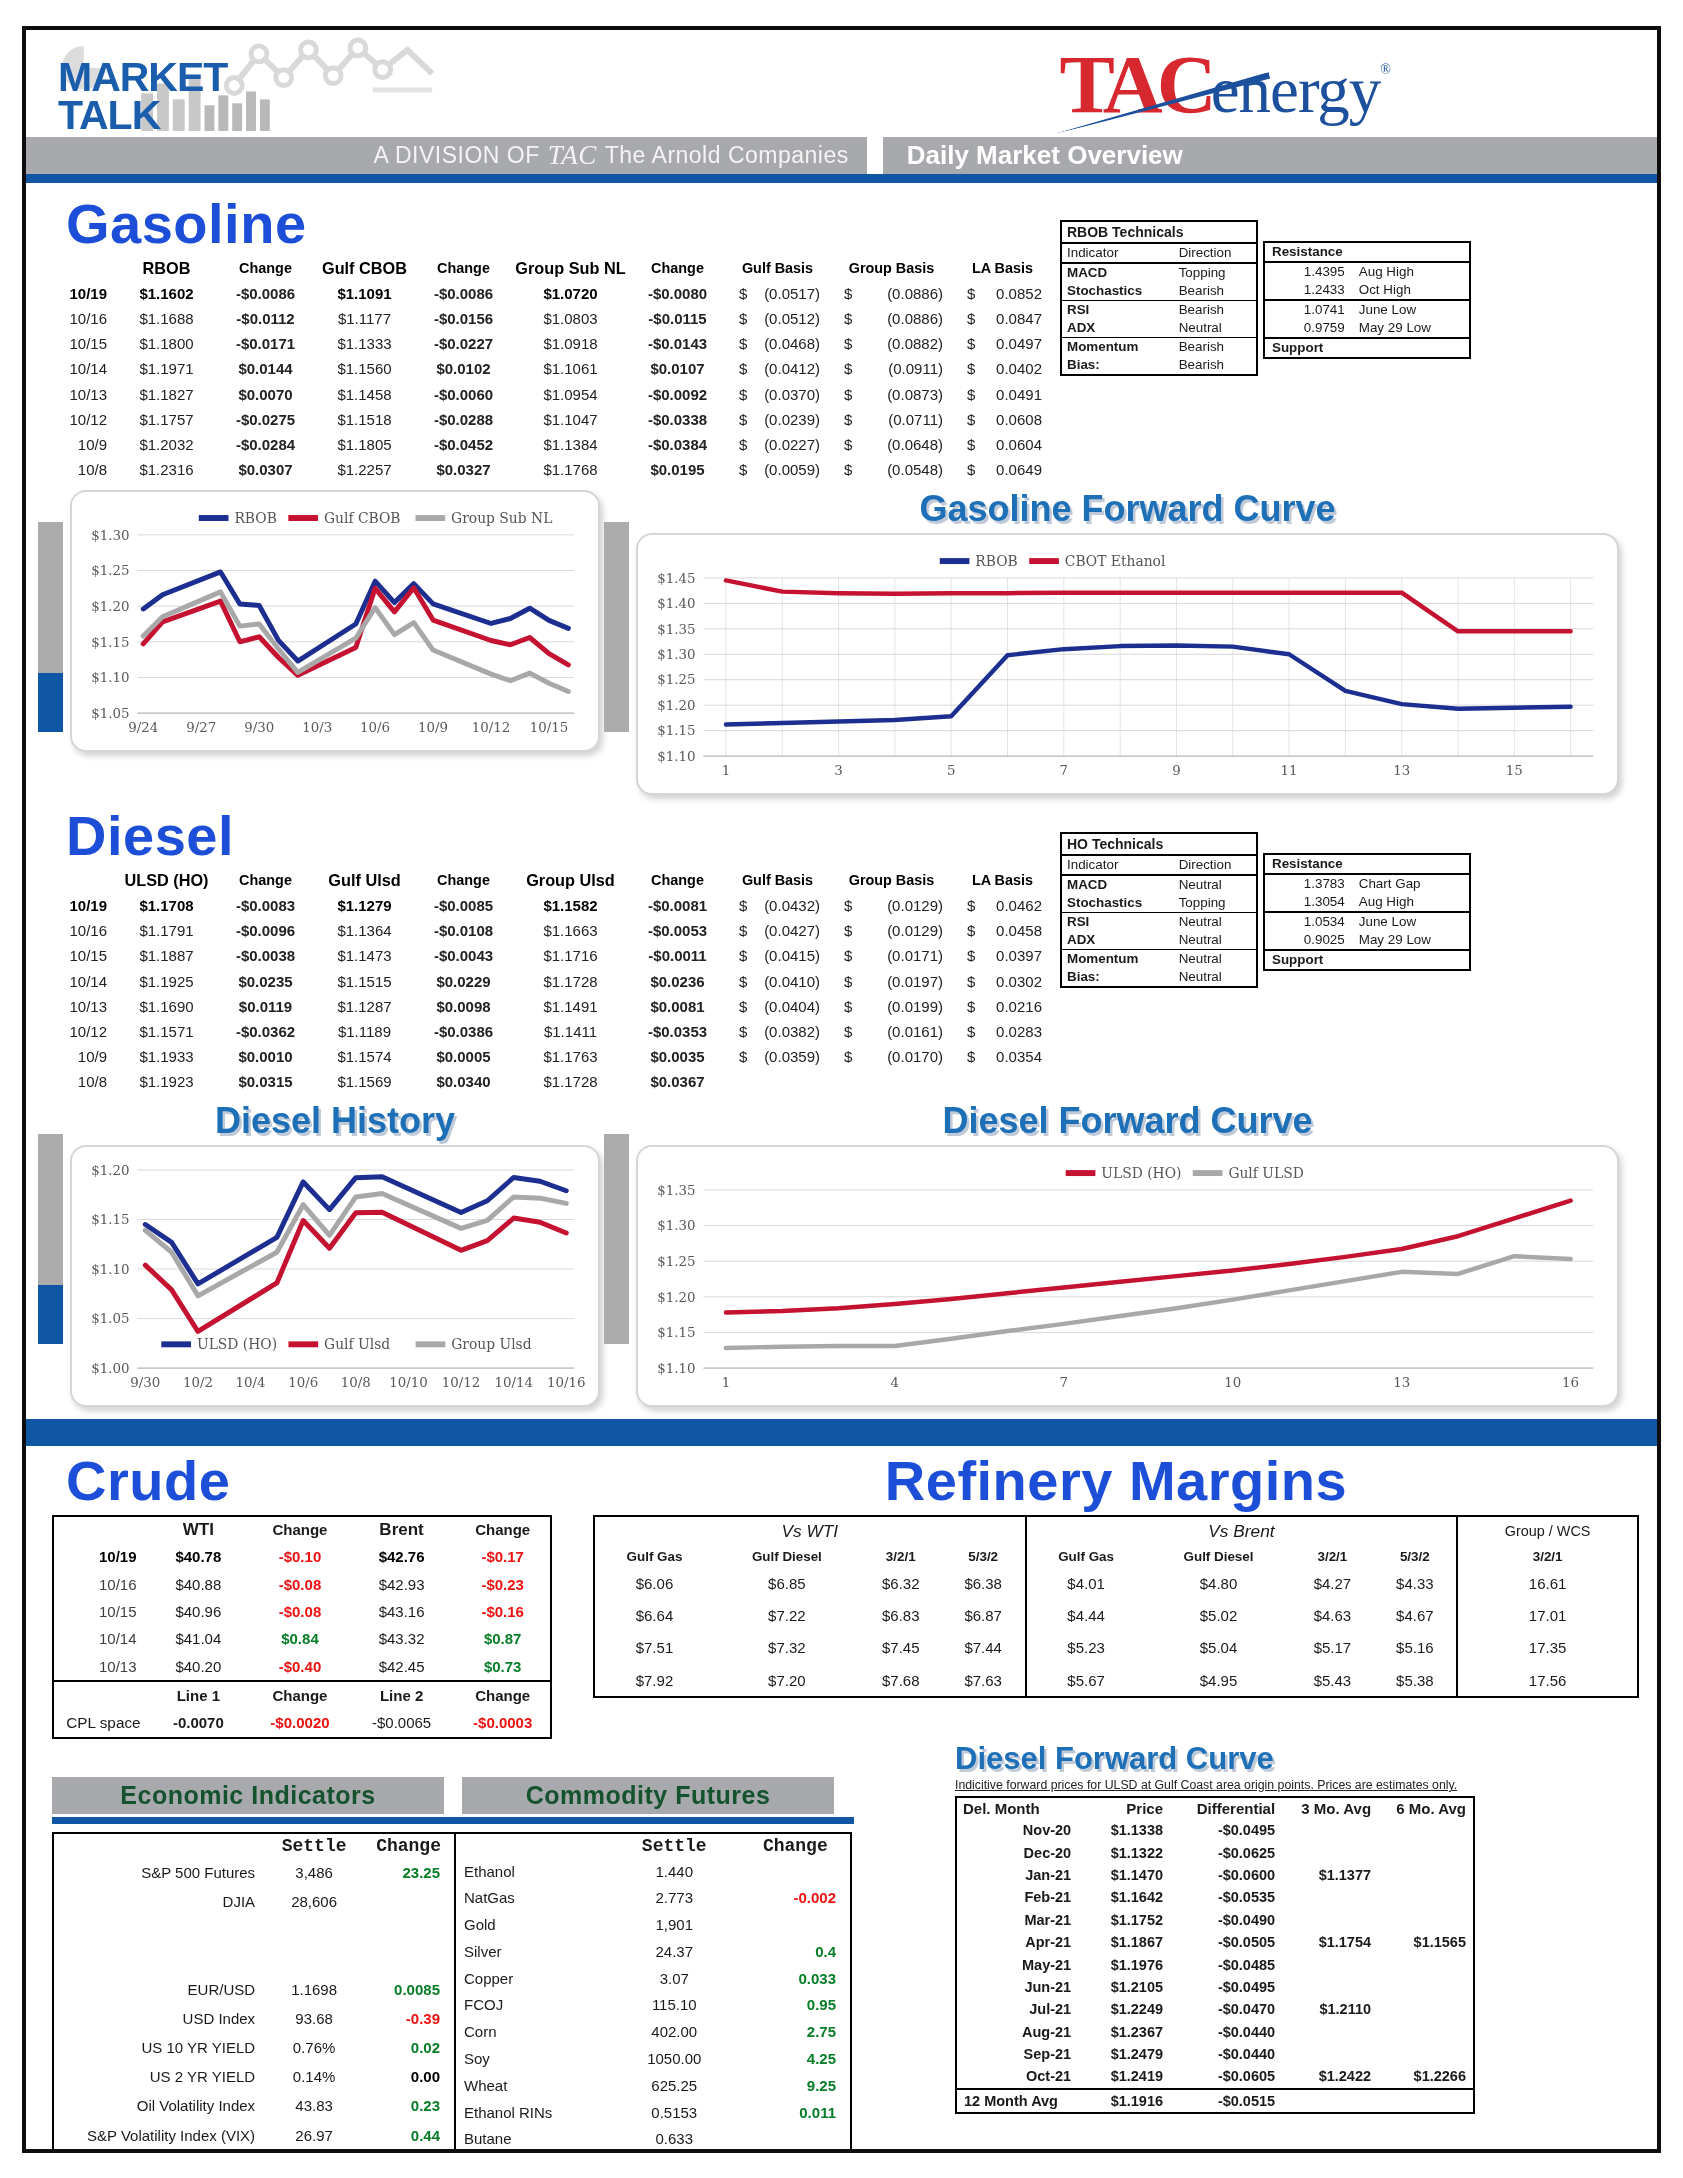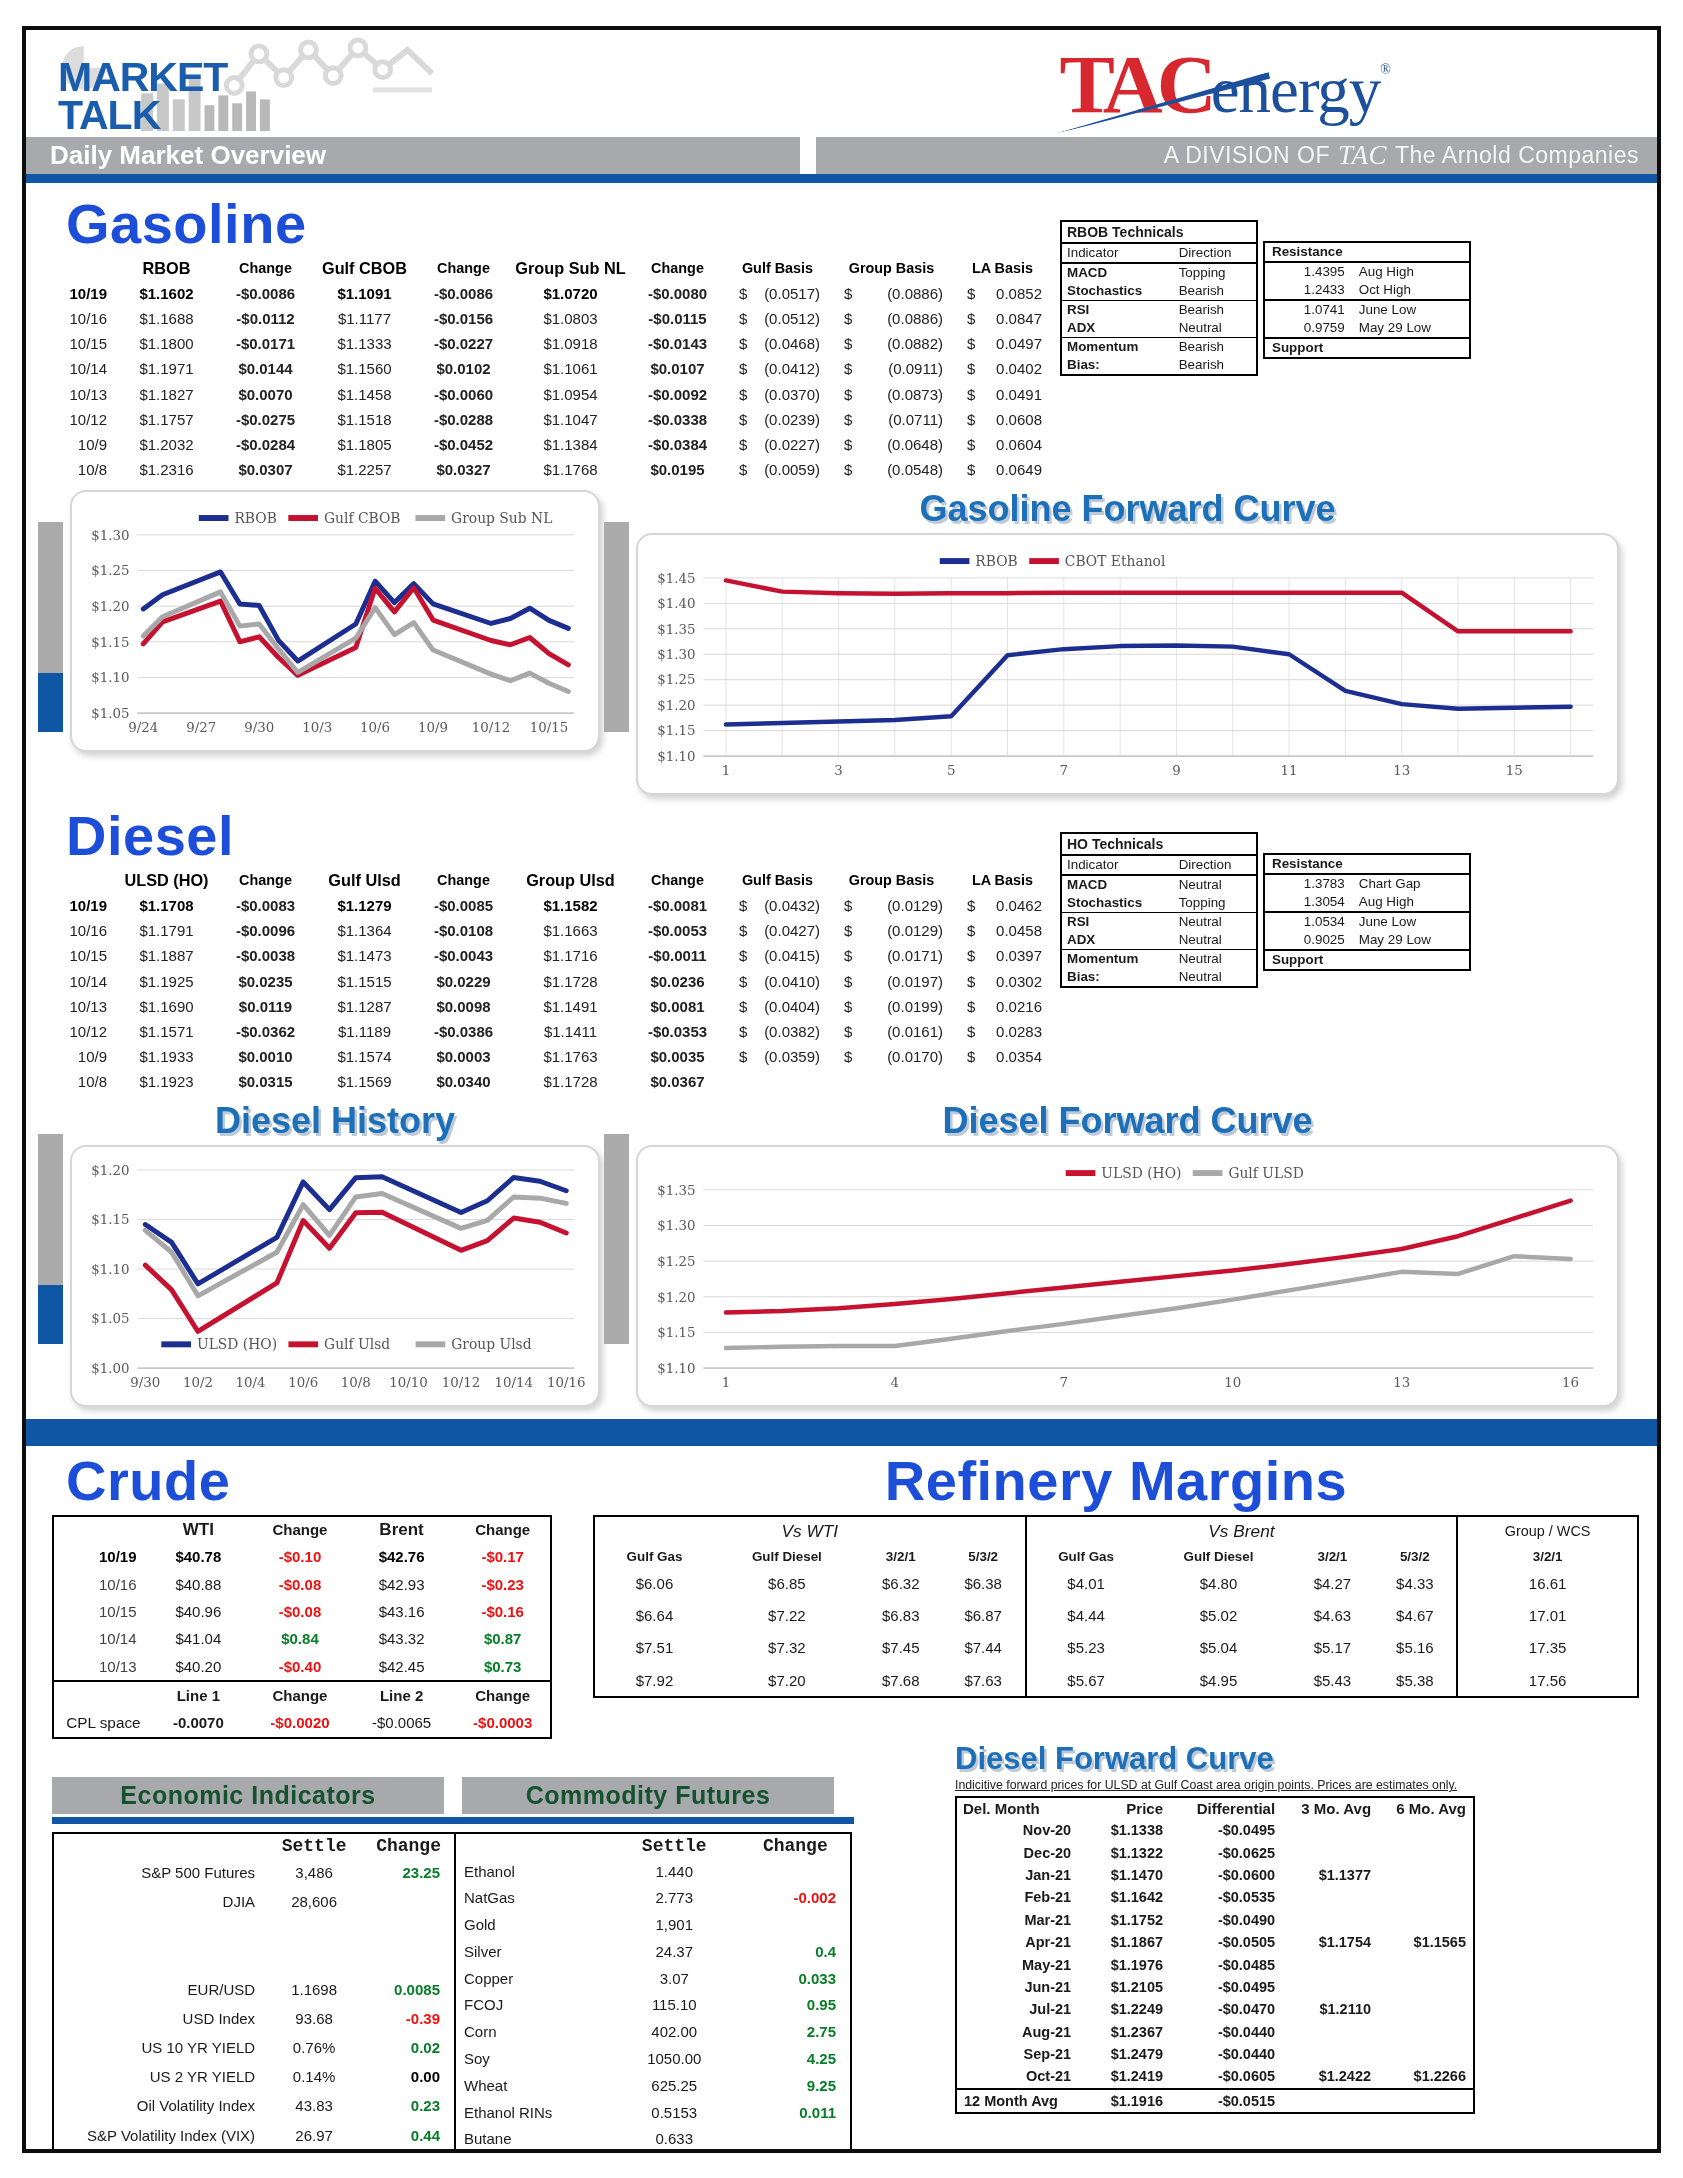--- a/index.html
+++ b/index.html
@@ -162,27 +162,27 @@
           <span>MARKET</span>
           <span>TALK</span>
         </div>
       </div>
       <div class="taclogo">
         <span class="tac">TAC</span><span class="energy">energy</span><span class="reg">®</span>
         <div class="swoosh"></div>
       </div>
     </div>
     <div class="hdr-bars">
-      <div class="bar left">
-        <span>Daily Market Overview</span>
-      </div>
       <div class="bar right">
         <span>A DIVISION OF</span>
         <span class="div-tac">TAC</span>
         <span>The Arnold Companies</span>
+      </div>
+      <div class="bar left">
+        <span>Daily Market Overview</span>
       </div>
     </div>
     <div class="blue-rule"></div>
   </header>
 
   <section class="prod">
     <h1 class="h-red">Gasoline</h1>
     <div class="prod-row">
       <table class="px">
         <colgroup>
@@ -572,21 +572,21 @@
               <td class="c-change neg">-$0.0353</td>
               <td class="c-basis"><span class="cur">$</span><span>(0.0382)</span></td>
               <td class="c-basis"><span class="cur">$</span><span>(0.0161)</span></td>
               <td class="c-basis"><span class="cur">$</span><span>0.0283</span></td>
             </tr>
             <tr>
               <td class="c-date">10/9</td>
               <td class="c-price">$1.1933</td>
               <td class="c-change pos">$0.0010</td>
               <td class="c-price">$1.1574</td>
-              <td class="c-change pos">$0.0003</td>
+              <td class="c-change pos">$0.0005</td>
               <td class="c-price">$1.1763</td>
               <td class="c-change pos">$0.0035</td>
               <td class="c-basis"><span class="cur">$</span><span>(0.0359)</span></td>
               <td class="c-basis"><span class="cur">$</span><span>(0.0170)</span></td>
               <td class="c-basis"><span class="cur">$</span><span>0.0354</span></td>
             </tr>
             <tr>
               <td class="c-date">10/8</td>
               <td class="c-price">$1.1923</td>
               <td class="c-change pos">$0.0315</td>

